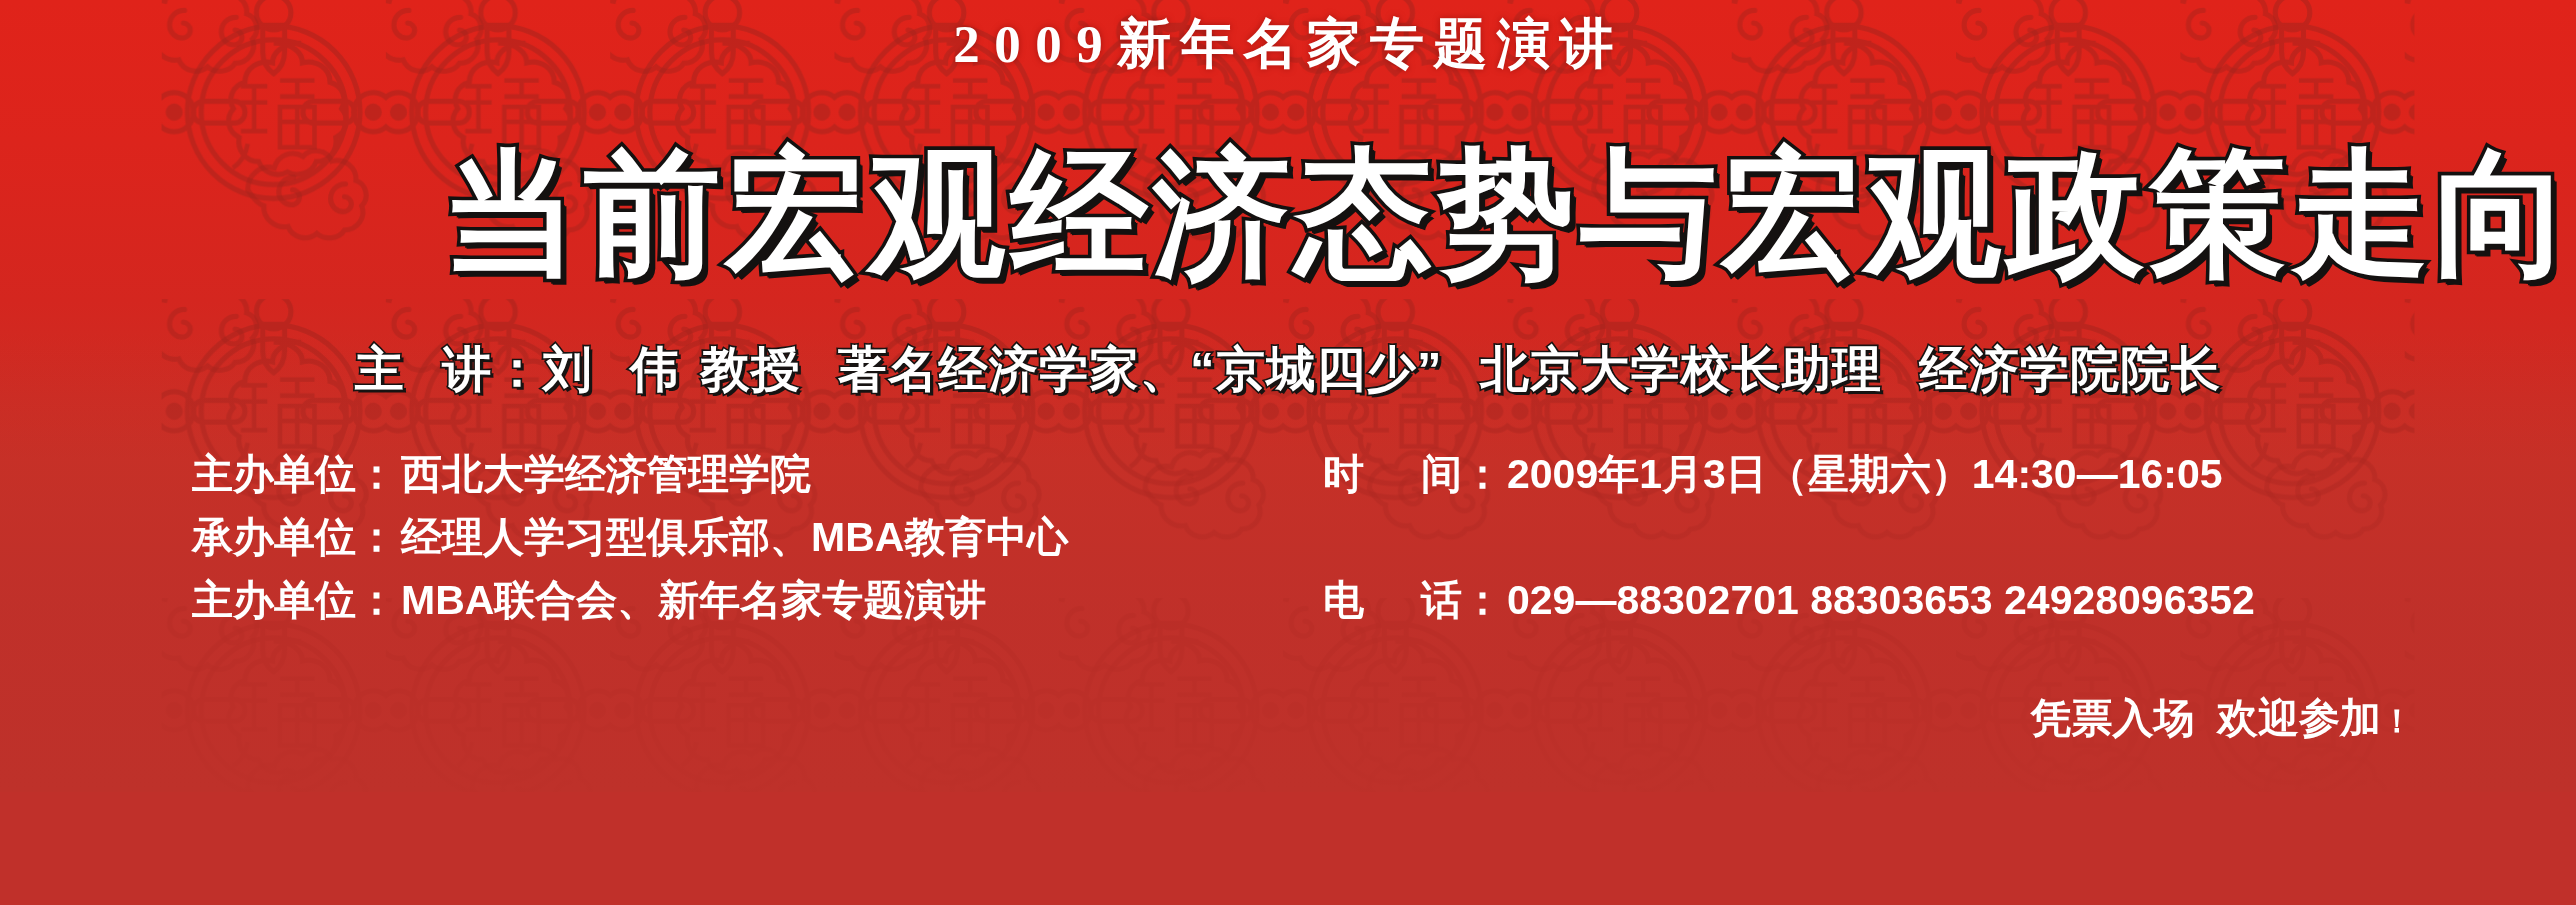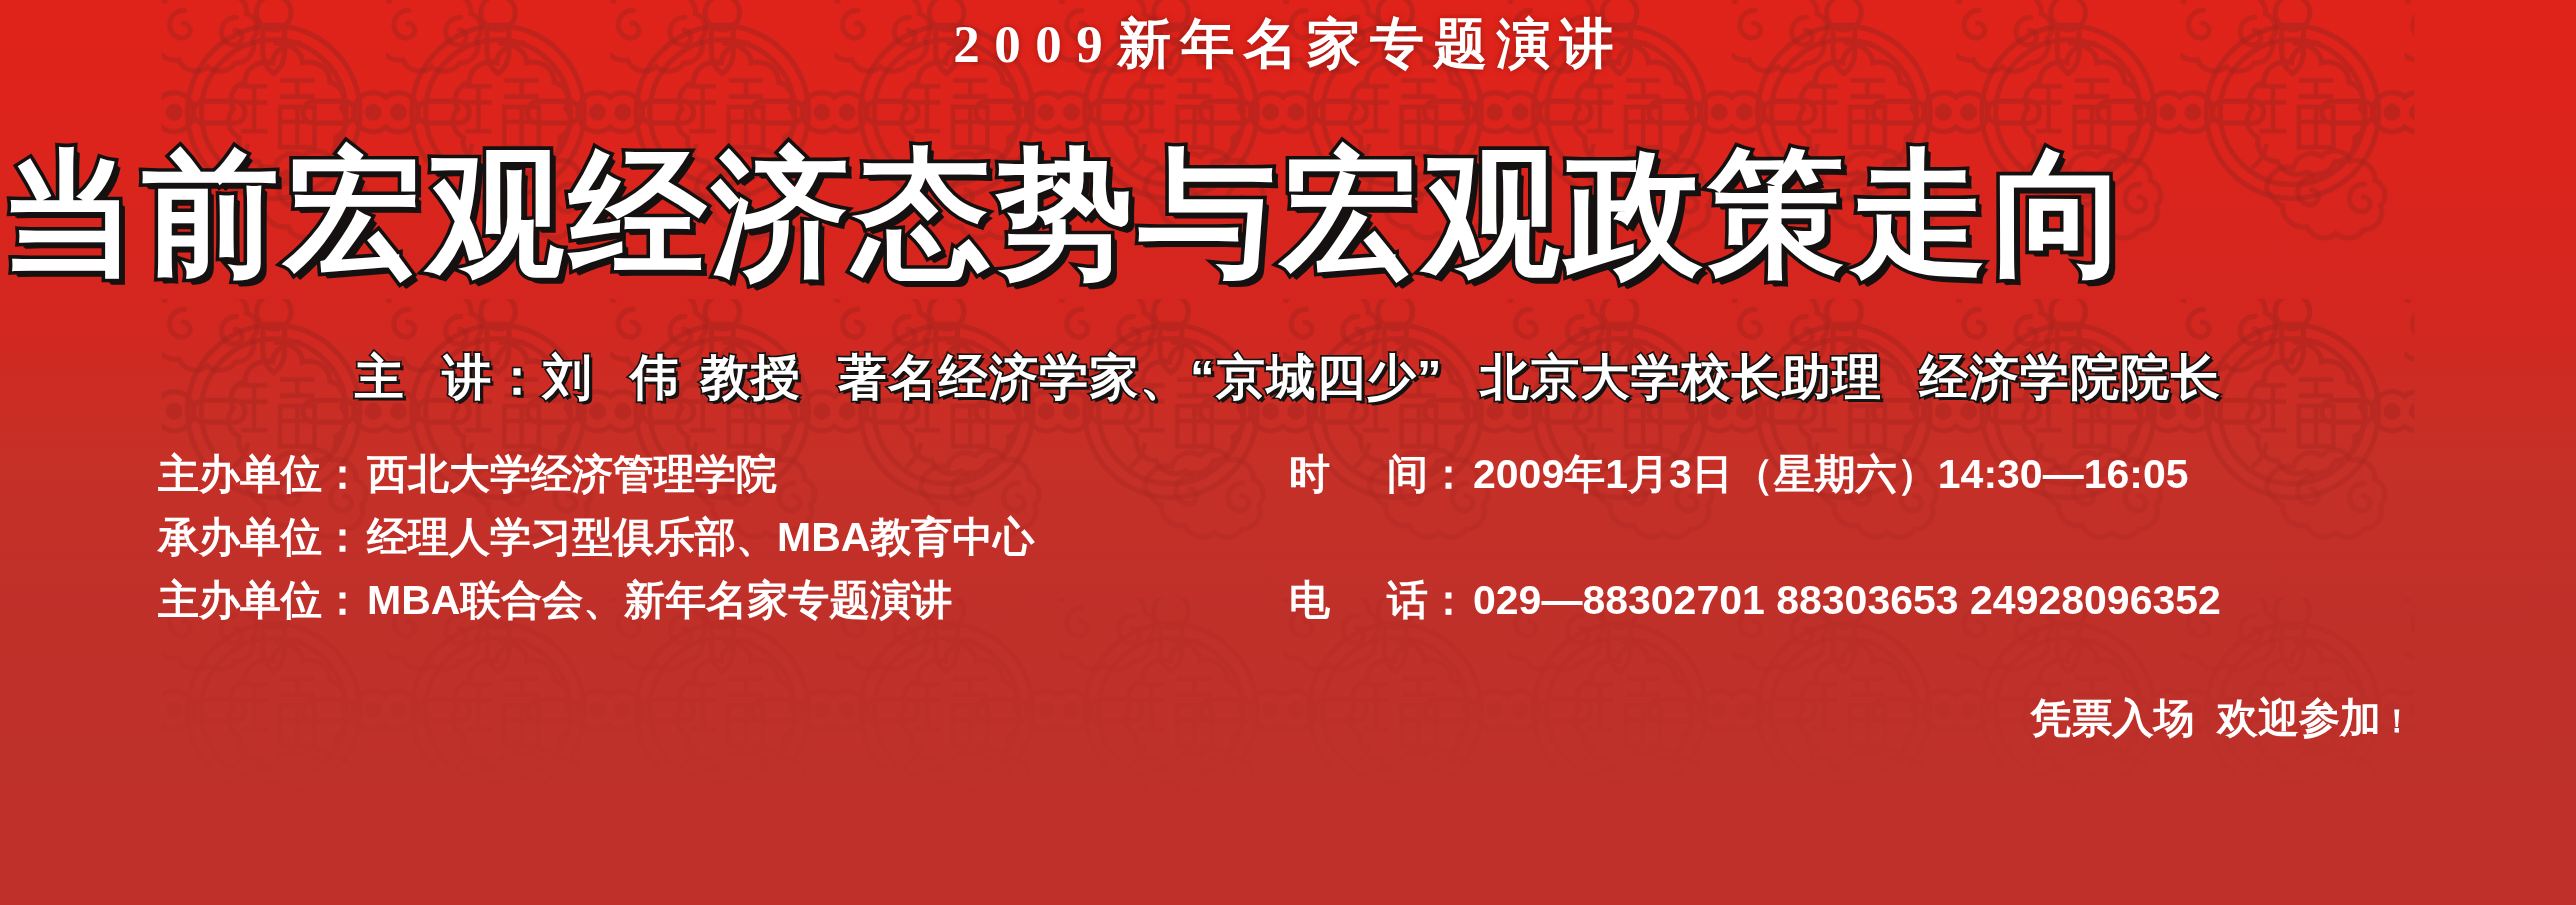--- a/index.html
+++ b/index.html
@@ -54,21 +54,21 @@
     letter-spacing:9.2px;
     line-height:1;
     white-space:nowrap;
     text-shadow:0 0 6.6px rgba(120,10,6,.55);
   }
   .kicker .yr{letter-spacing:14.5px;font-size:53px;}
 
   .maintitle{
     position:absolute;
     left:0;right:0;top:145px;
-    text-align:left;
+    text-align:right;
     white-space:nowrap;
     font-family:"DejaVu Sans","Liberation Sans",sans-serif;
     font-weight:bold;
     font-size:137px;
     line-height:1;
     letter-spacing:5.3px;
     color:#ffffff;
     -webkit-text-stroke:7.2px #141110;
     paint-order:stroke fill;
     text-shadow:
@@ -83,38 +83,37 @@
     text-align:center;
     white-space:nowrap;
     color:#ffffff;
     font-weight:bold;
     font-size:49px;
     line-height:1;
     letter-spacing:1.3px;
     -webkit-text-stroke:3.3px #171312;
     paint-order:stroke fill;
     text-shadow:3.3px 3.3px 0 #171312;
-    margin-top:8px;
   }
   .speaker .gap{display:inline-block;width:37px;}
   .speaker .gap-sm{display:inline-block;width:20px;}
 
   
   .info{
     position:absolute;
     left:158px;
     top:454px;
     width:2256px;
   }
   .info-row{
     display:flex;
     align-items:flex-start;
     height:63px;
   }
-  .col-left{width:1131px;flex:0 0 1131px;}
+  .col-left{width:1131px;flex:0 0 1131px;margin-left:34px;}
   .col-right{flex:1;}
   .infoline{
     color:#ffffff;
     font-weight:bold;
     font-size:41px;
     line-height:1;
     white-space:nowrap;
     letter-spacing:0px;
   }
   .lab{display:inline-block;}

